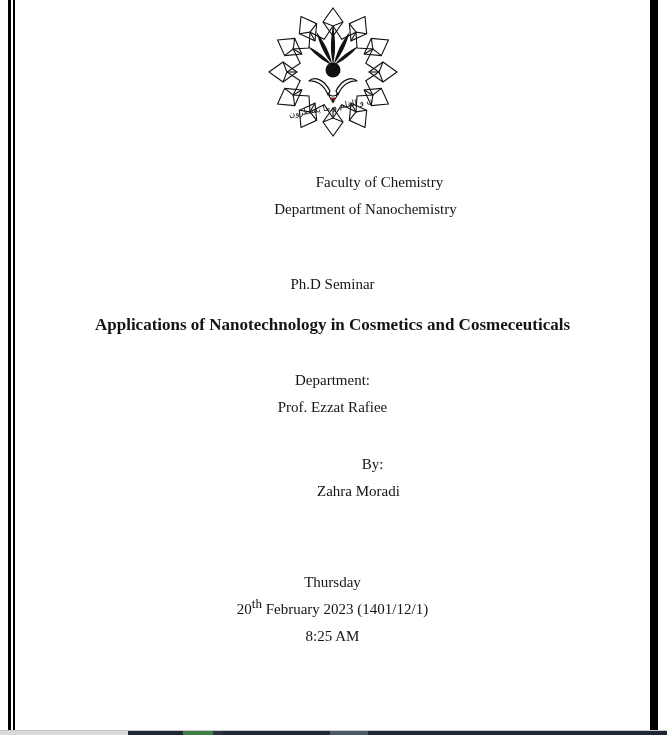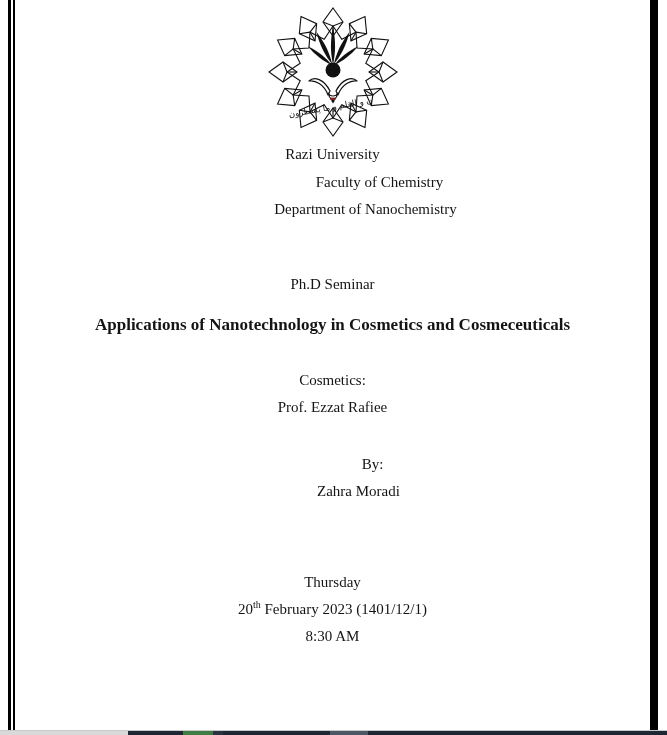--- a/index.html
+++ b/index.html
@@ -30,21 +30,21 @@
   .line-seminar-type { top: 276px; }
   .line-title        { top: 316px; font-weight: bold; font-size: 17px; }
   .line-supervisor   { top: 372px; }
   .line-prof         { top: 399px; }
   .line-by           { top: 456px; padding-left: 40px; }
   .line-presenter    { top: 483px; padding-left: 26px; }
   .line-day          { top: 574px; }
   .line-date         { top: 601px; }
   .line-time         { top: 628px; }
   .line-location     { top: 686px; }
-  .line-date sup { font-size: 10px; line-height: 0; }
+  .line-date sup { font-size: 13px; line-height: 0; }
 
   
   .logo-wrap { position: absolute; left: 252px; top: 4px; width: 132px; height: 136px; }
 
   
   .taskbar-topline {
     position: absolute; left: 0; right: 0; bottom: 4px; height: 1px;
     background: #c9c9c9;
   }
   .taskbar-strip {
@@ -99,37 +99,36 @@
         <path d="M69 87 C75 75 85 72 90 77 C84 76 75 80 71 91 Z"></path>
         <path d="M61 89 C63 93 69 93 71 89 C70 94 67 96 66 97 C65 96 62 94 61 89 Z"></path>
       </g>
       <rect x="63.2" y="93.6" width="5.2" height="2.4" fill="#7a1f1f"></rect>
       <path d="M64 96.5 L68 96.5 L66 99.5 Z" fill="#111"></path>
 
       <text x="64" y="106" text-anchor="middle" font-size="8.5" fill="#111" font-family="DejaVu Sans, sans-serif" transform="rotate(-10 64 106)">ن و القلم و ما يسطرون</text>
     </svg>
   </div>
 
-  <div class="line line-university">Razi University</div>
   <div class="line line-faculty">Faculty of Chemistry</div>
   <div class="line line-department">Department of Nanochemistry</div>
 
   <div class="line line-seminar-type">Ph.D Seminar</div>
 
   <div class="line line-title">Applications of Nanotechnology in Cosmetics and Cosmeceuticals</div>
 
-  <div class="line line-supervisor">Cosmetics:</div>
+  <div class="line line-supervisor">Department:</div>
   <div class="line line-prof">Prof. Ezzat Rafiee</div>
 
   <div class="line line-by">By:</div>
   <div class="line line-presenter">Zahra Moradi</div>
 
   <div class="line line-day">Thursday</div>
   <div class="line line-date"><span>20</span><sup>th</sup><span> February 2023 (1401/12/1)</span></div>
-  <div class="line line-time">8:30 AM</div>
+  <div class="line line-time">8:25 AM</div>
 
 
 </div>
 
 <div class="taskbar-topline"></div>
 <div class="taskbar-strip">
     <div class="tb-seg" style="left: 0px; width: 128px; background: rgb(217, 217, 217);"></div>
     <div class="tb-seg" style="left: 128px; width: 55px; background: rgb(30, 39, 51);"></div>
     <div class="tb-seg" style="left: 183px; width: 30px; background: rgb(63, 125, 68);"></div>
     <div class="tb-seg" style="left: 213px; width: 10px; background: rgb(42, 52, 64);"></div>

